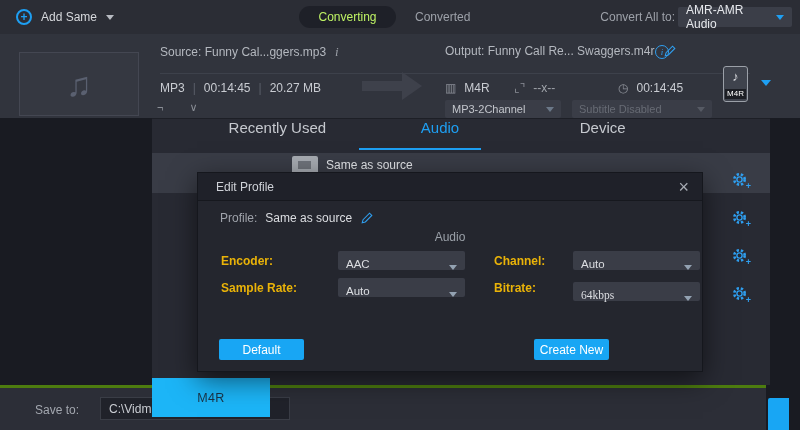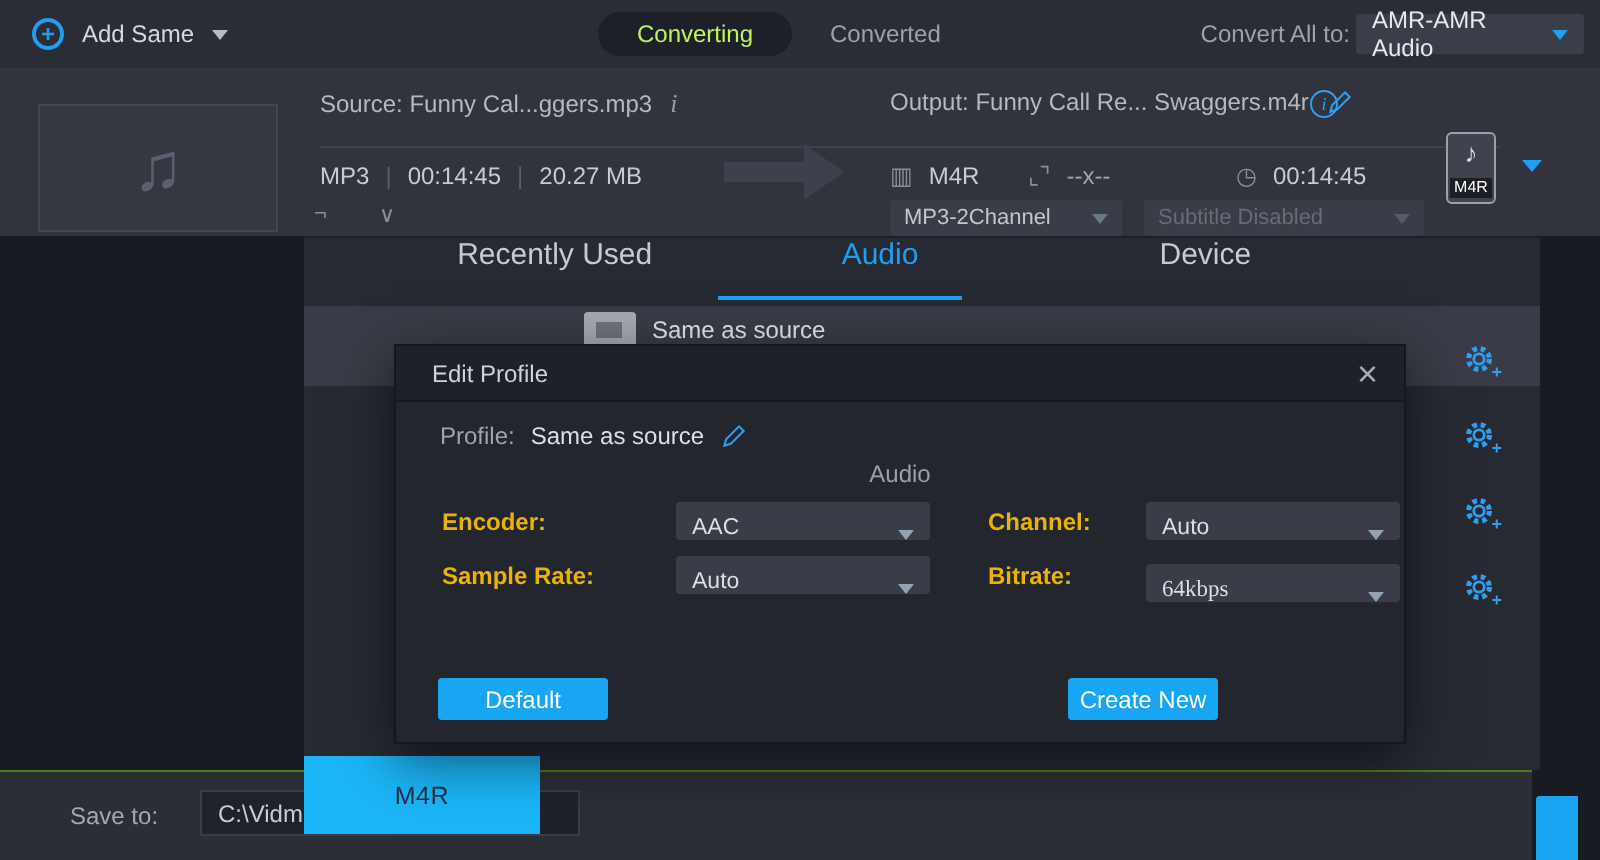--- a/index.html
+++ b/index.html
@@ -63,21 +63,21 @@
   .tab .underline { position:absolute; bottom:0; left:0; width:122px; height:2px; background:#1e9ff2; }
   .sel-row { position:absolute; left:0; top:34px; width:618px; height:40px; background:#393c46; }
   .row-thumb { position:absolute; left:140px; top:3px; width:26px; height:18px; background:#a6aab1; border-radius:2px; }
   .row-thumb .inner { position:absolute; left:6px; top:5px; width:13px; height:8px; background:#6f737b; }
   .row-label { position:absolute; left:174px; top:5px; color:#e2e4e8; font-size:12px; }
   .gear { position:absolute; left:579px; width:17px; height:17px; }
   .gear .plus { position:absolute; right:-3px; bottom:-3px; color:#2f9ff0; font-size:9px; font-weight:bold; line-height:1; }
   .g1 { top:52px; } .g2 { top:90px; } .g3 { top:128px; } .g4 { top:166px; }
 
   
-  #bottombar { left:0; top:385px; width:800px; height:45px; background:#2c2e37; border-top:1px solid #4d7c0f; }
+  #bottombar { left:0; top:385px; width:800px; height:45px; background:#2c2e37; border-top:3px solid #4d7c0f; }
   .save-label { left:35px; top:15px; color:#a3a7af; font-size:12px; }
   .save-input { position:absolute; left:100px; top:9px; width:190px; height:23px; background:#20222a; border:1px solid #3a3d46; color:#c9ccd2; font-size:12px; padding:0 8px; font-family:"Liberation Sans", sans-serif; }
   #corner { left:766px; top:385px; width:34px; height:45px; background:#191b22; }
   #partialbtn { left:768px; top:398px; width:21px; height:32px; background:#18a6f4; border-radius:2px 0 0 0; }
   #m4rblock { left:152px; top:378px; width:118px; height:39px; background:#1cb5f7; color:#1b3346; font-size:12.5px; display:flex; align-items:center; justify-content:center; letter-spacing:.3px; }
 
   
   #dialog { left:197px; top:172px; width:506px; height:200px; background:#24262e; border:1px solid #15171d; box-shadow:0 8px 26px rgba(0,0,0,.55); }
   .dlg-header { position:absolute; left:0; top:0; width:100%; height:28px; background:#1f2129; border-bottom:1px solid #16181e; display:flex; align-items:center; justify-content:space-between; padding:0 13px 0 18px; }
   .dlg-title { color:#cfd2d8; font-size:12px; }

